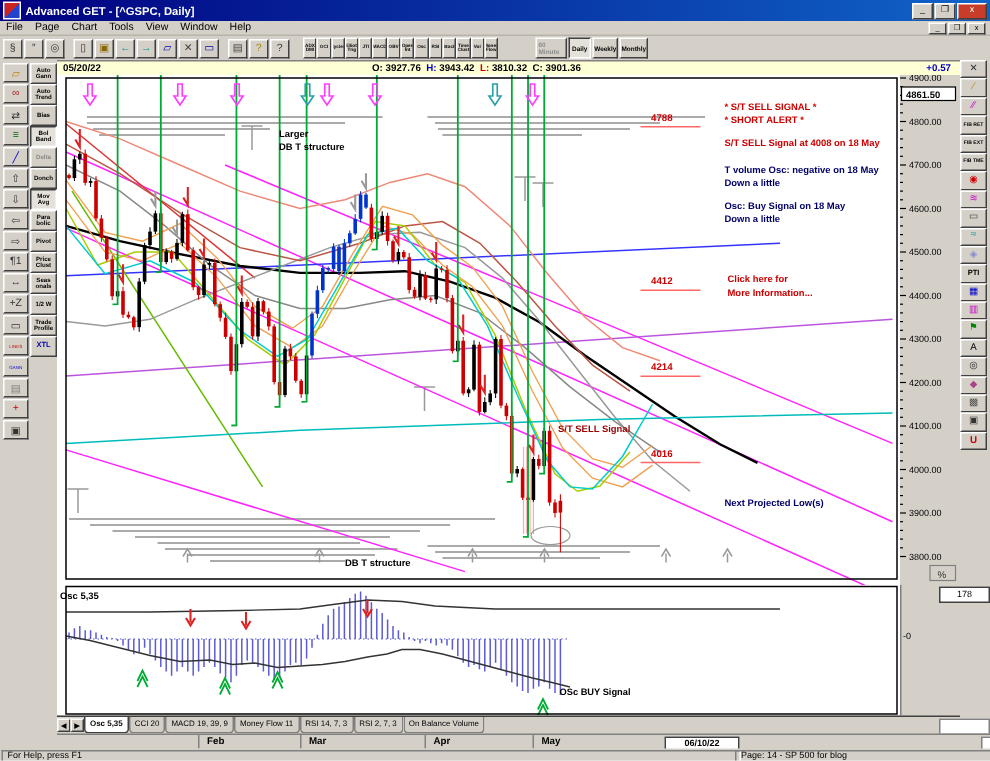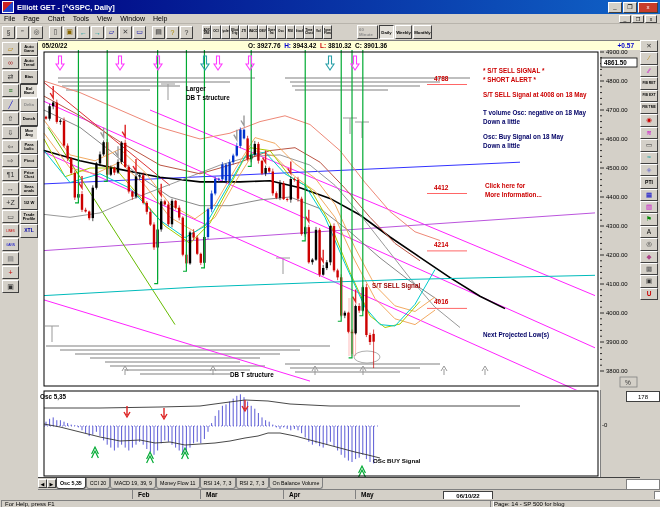--- a/index.html
+++ b/index.html
@@ -52,21 +52,21 @@
       border:1px solid #808080;color:#0000cc;font-size:6.5px;display:flex;align-items:center;justify-content:center;}
   #statusbar{left:0;top:499px;width:660px;height:8px;background:#d4d0c8;font-size:6px;color:#000;}
   .spanel{position:absolute;top:0.5px;height:7px;border:1px solid;border-color:#808080 #ffffff #ffffff #808080;
       display:flex;align-items:center;padding:0 3px;white-space:nowrap;}
 </style>
 </head>
 <body>
 
 <div id="titlebar" class="abs">
   <div style="width:10px;height:10px;margin-left:2px;background:linear-gradient(135deg,#cc2222 50%,#2244cc 50%);border:1px solid #fff;"></div>
-  <span class="ttl">Elliott GET - [^GSPC, Daily]</span>
+  <span class="ttl">Advanced GET - [^GSPC, Daily]</span>
   <div style="flex:1"></div>
   <div id="titlebar-buttons" style="display:flex;gap:1px;margin-right:2px;">
       <div class="b3d tbtn">_</div>
       <div class="b3d tbtn">❐</div>
       <div class="b3d tbtn" style="background: rgb(200, 60, 42); color: rgb(255, 255, 255); width: 20px;">x</div>
     </div>
 </div>
 
 <div id="menubar" class="abs">
   <div id="menu-items" style="display:flex;">

